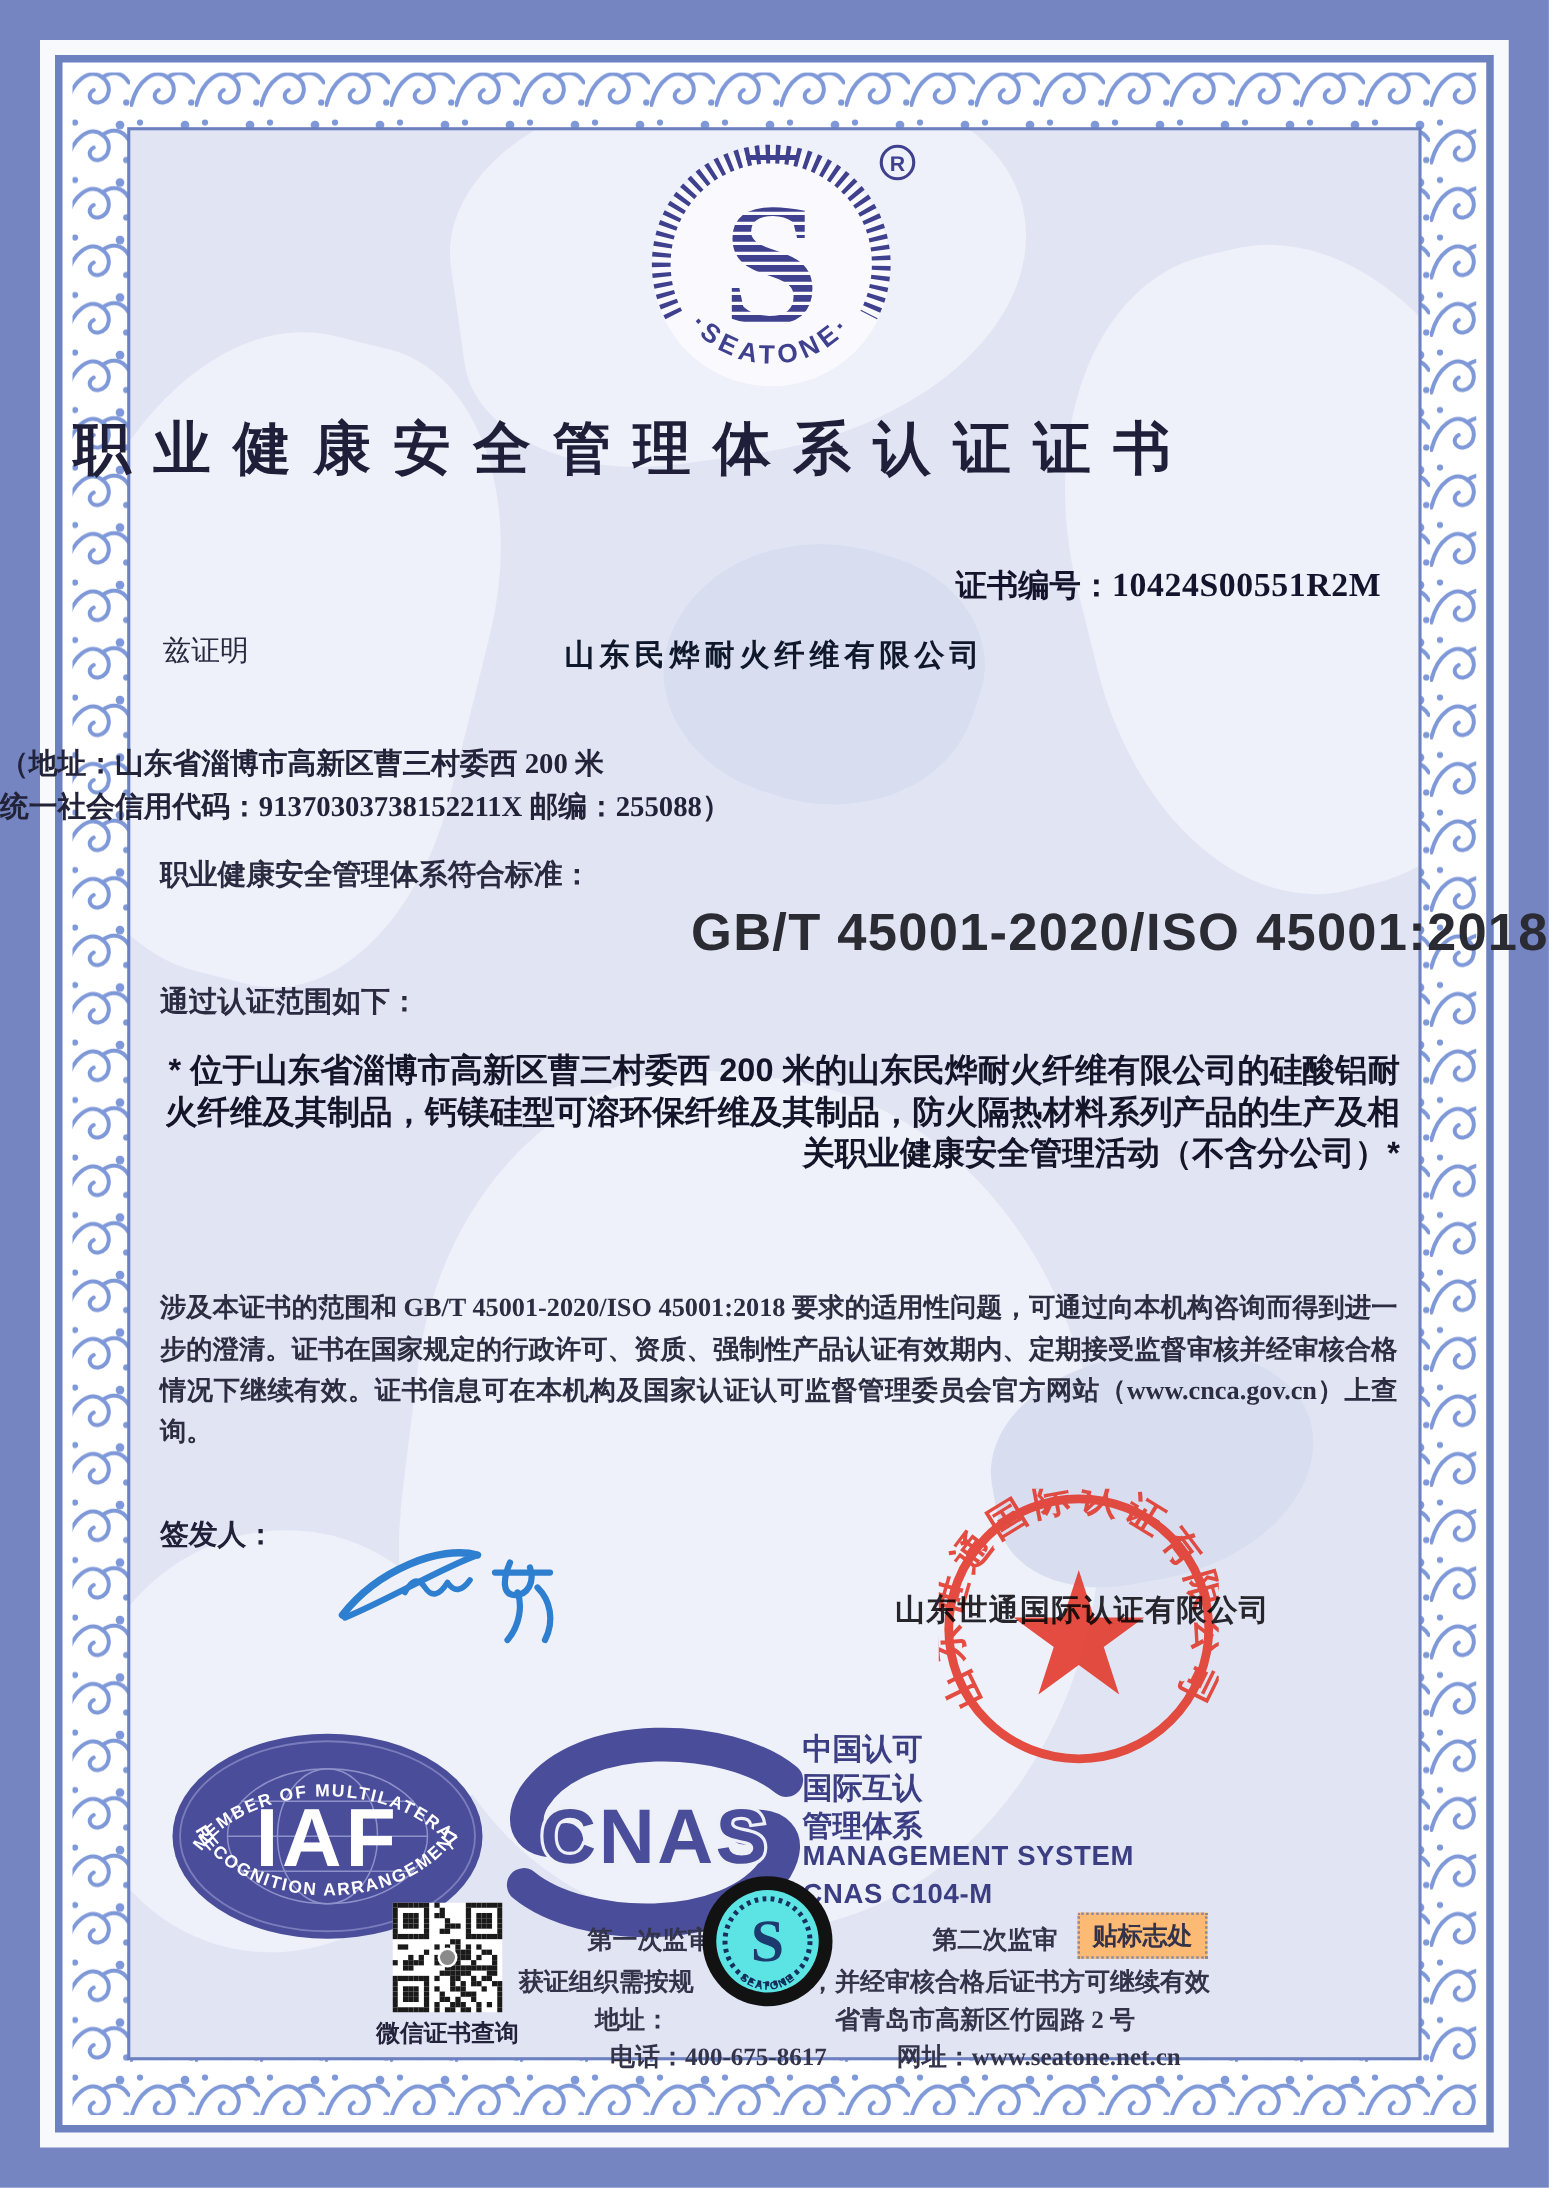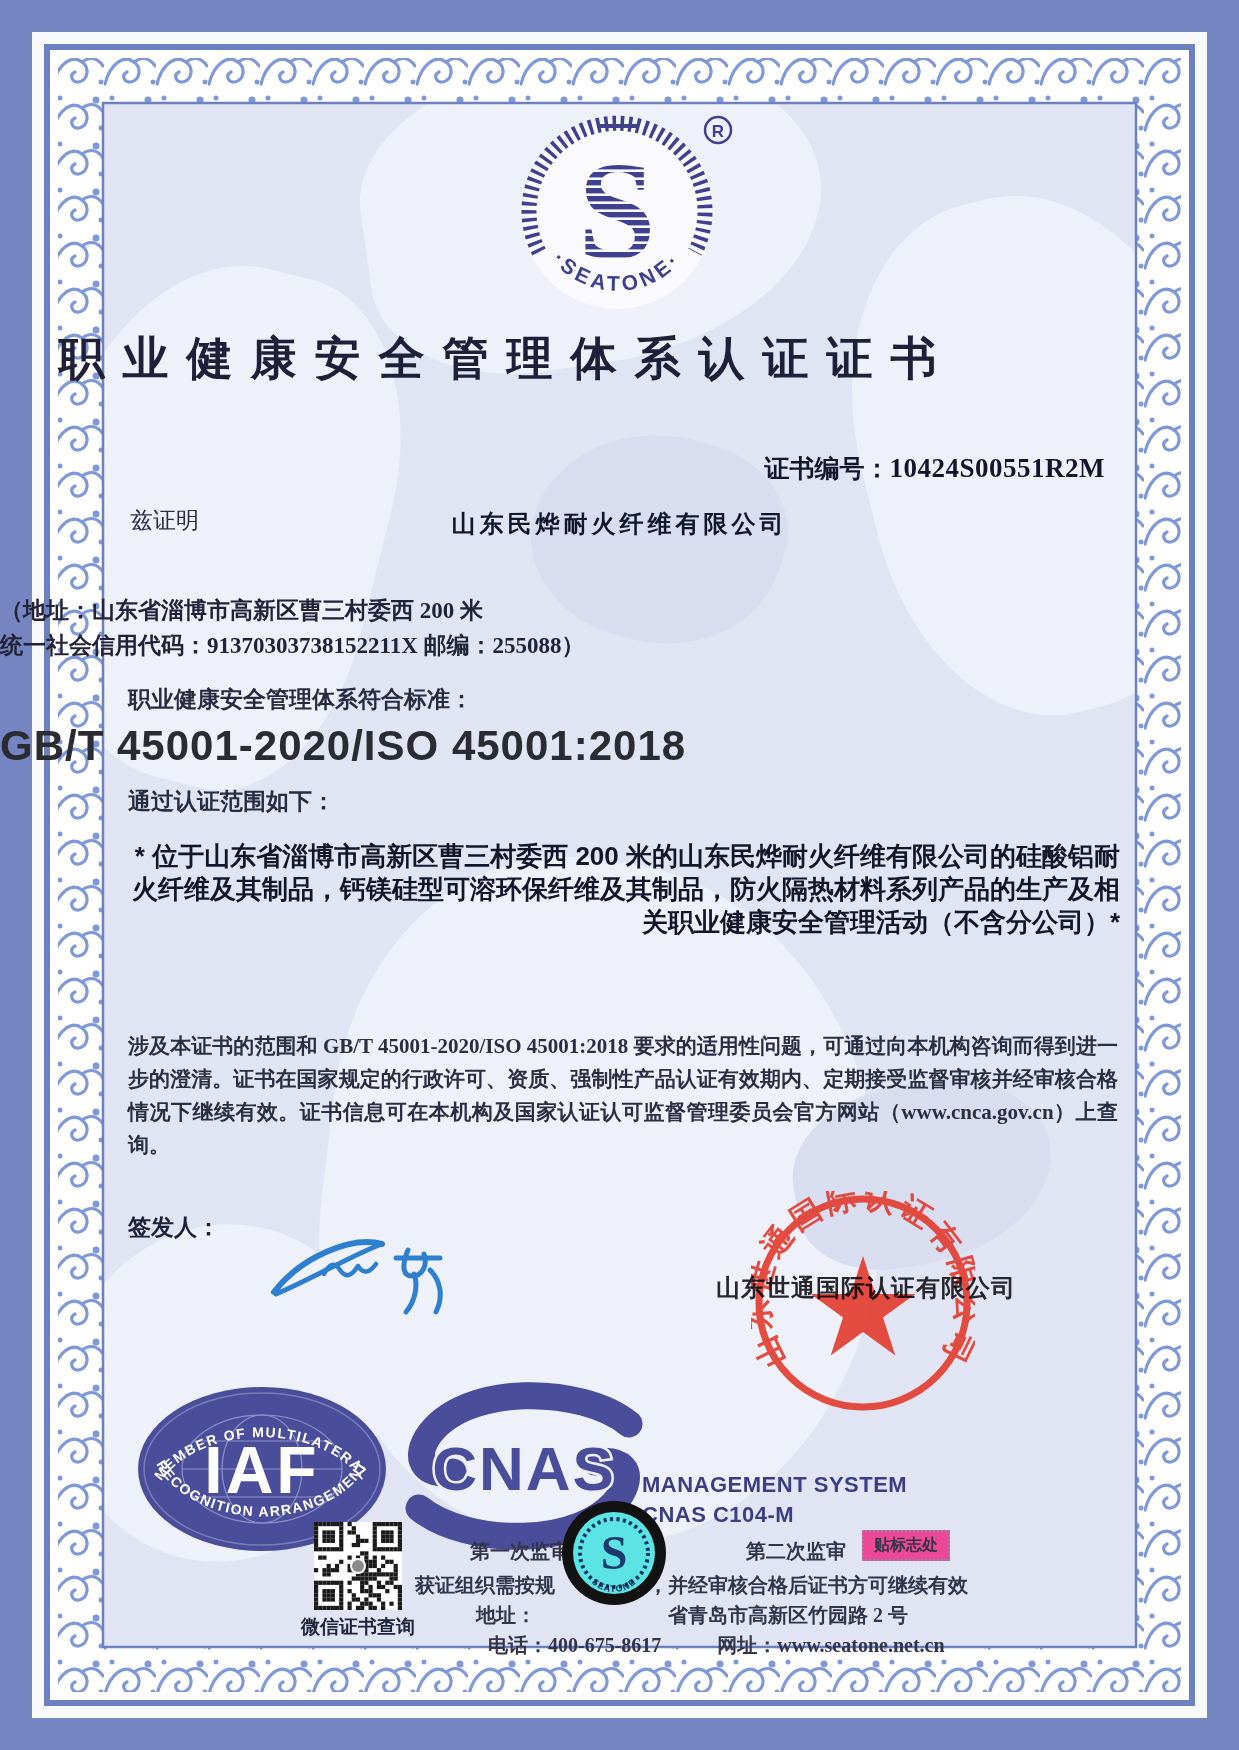--- a/index.html
+++ b/index.html
@@ -13,34 +13,34 @@
   .wm.dk{background:#d8ddef;}
   .border-svg{position:absolute;left:0;top:0;z-index:2;}
   .layer{position:absolute;left:0;top:0;width:1239px;height:1750px;z-index:3;}
   .title{width:1013px;text-align:center;font-size:46px;font-weight:bold;letter-spacing:18px;color:#1f1f3a;}
   .certno{font-size:25px;font-weight:bold;color:#14142c;}
   .certno .num{font-size:27px;letter-spacing:.5px;}
   .small-label{font-size:23px;color:#2a2a40;}
   .company{width:1239px;text-align:center;font-size:24px;font-weight:bold;color:#0f172a;
            font-family:"Liberation Sans","DejaVu Sans",sans-serif;letter-spacing:4px;}
   .addr{width:1239px;text-align:left;font-size:23px;font-weight:bold;color:#222238;}
-  .standard{width:1239px;text-align:left;font-size:42px;font-weight:600;color:#2b2b33;
+  .standard{width:1239px;text-align:right;font-size:42px;font-weight:600;color:#2b2b33;
             font-family:"Liberation Sans","DejaVu Sans",sans-serif;letter-spacing:1px;}
   .scope{left:120px;top:840px;width:1000px;text-align:right;font-size:26px;line-height:33px;
          font-weight:600;color:#15152a;font-family:"Liberation Sans","DejaVu Sans",sans-serif;}
   .disclaimer{left:128px;top:1030px;width:990px;font-size:21px;line-height:33px;color:#2d2d42;
               text-align:justify;font-weight:bold;}
   .dateline{font-size:23px;font-weight:bold;color:#202038;}
   .issuer-line{font-size:24px;font-weight:bold;color:#26262c;letter-spacing:1px;}
   .accred{font-size:24px;line-height:31px;color:#3c3e84;font-weight:bold;
           font-family:"Liberation Sans","DejaVu Sans",sans-serif;}
   .accred-en{font-size:22px;font-weight:bold;color:#3c3e84;letter-spacing:.5px;
              font-family:"Liberation Sans","DejaVu Sans",sans-serif;}
   .foot{font-size:20px;font-weight:bold;color:#33334a;}
-  .sticker-box{border:2px dotted #8a8aa0;padding:3px 10px;font-size:16px;font-weight:bold;color:#33334a;background:#ec4899;}
+  .sticker-box{border:2px dotted #8a8aa0;padding:3px 10px;font-size:20px;font-weight:bold;color:#33334a;background:#fdba74;}
   .qr-caption{font-size:19px;font-weight:bold;color:#22223a;}
   .seal-svg{mix-blend-mode:multiply;}
 </style>
 </head>
 <body>
 
 <div class="page">
 
   <div class="band-white"></div>
   <div class="band-line"></div>
@@ -161,20 +161,25 @@
     </svg>
 
     <svg class="abs" style="left:393px;top:1380px;" width="262" height="175" viewBox="0 0 262 175" xmlns="http://www.w3.org/2000/svg">
       <g fill="none" stroke="#4a4d99" stroke-linecap="round">
         <path d="M236,44 C190,6 70,2 34,58 C20,82 34,96 60,92" stroke-width="27"></path>
         <path d="M26,128 C72,166 192,170 228,114 C242,90 228,78 202,82" stroke-width="27"></path>
       </g>
       <text x="131" y="110" text-anchor="middle" font-size="62" font-weight="bold" fill="#4a4d99" stroke="#eef0f8" stroke-width="5" paint-order="stroke" letter-spacing="2" font-family="Liberation Sans, DejaVu Sans, sans-serif">CNAS</text>
     </svg>
 
+    <div class="abs accred" style="left:642px;top:1384px;">
+      <div>中国认可</div>
+      <div>国际互认</div>
+      <div>管理体系</div>
+    </div>
     <div class="abs accred-en" style="left:642px;top:1472px;">MANAGEMENT SYSTEM</div>
     <div class="abs accred-en" style="left:642px;top:1502px;">CNAS C104-M</div>
 
     <svg id="qr" class="abs" style="left:314px;top:1522px;" width="88" height="88" viewBox="0 0 88 88" xmlns="http://www.w3.org/2000/svg">
         <rect width="88" height="88" fill="#ffffff"></rect>
         <rect x="0.00" y="0.00" width="4.19" height="4.19" fill="#1a1a1a"></rect>
         <rect x="4.19" y="0.00" width="4.19" height="4.19" fill="#1a1a1a"></rect>
         <rect x="8.38" y="0.00" width="4.19" height="4.19" fill="#1a1a1a"></rect>
         <rect x="12.57" y="0.00" width="4.19" height="4.19" fill="#1a1a1a"></rect>
         <rect x="16.76" y="0.00" width="4.19" height="4.19" fill="#1a1a1a"></rect>

